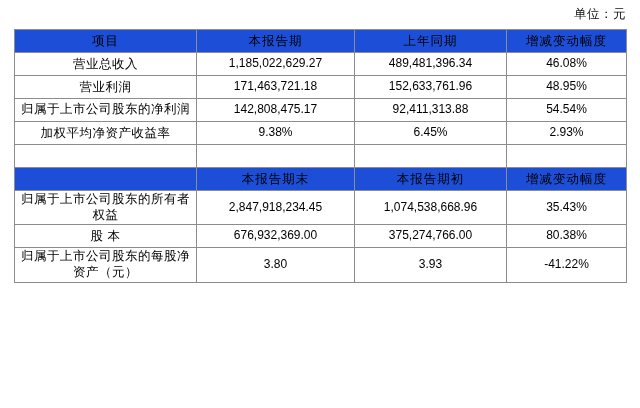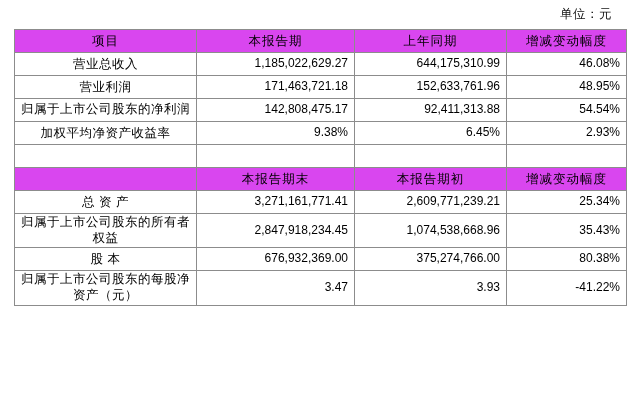--- a/index.html
+++ b/index.html
@@ -11,21 +11,21 @@
     width: 640px;
     height: 408px;
     font-family: "Liberation Sans", sans-serif;
     color: #000000;
     overflow: hidden;
   }
   .page {
     width: 640px;
     height: 408px;
     box-sizing: border-box;
-    padding: 6px 20px 0 14px;
+    padding: 6px 6px 0 14px;
     position: relative;
   }
   .unit-line {
     text-align: right;
     font-size: 12.5px;
     letter-spacing: 0.5px;
     padding-right: 8px;
     padding-bottom: 6px;
     color: #111;
   }
@@ -42,35 +42,35 @@
     vertical-align: middle;
     line-height: 1.15;
     box-sizing: border-box;
   }
   .col-item { width: 182px; }
   .col-a { width: 158px; }
   .col-b { width: 152px; }
   .col-c { width: 120px; }
 
   .hdr {
-    background: #d946ef;
+    background: #1d4ed8;
     text-align: center;
     font-size: 12.5px;
     letter-spacing: 1px;
   }
   .lbl {
     text-align: center;
     letter-spacing: 0.5px;
     font-size: 12.5px;
   }
   .lbl.two {
     line-height: 1.25;
   }
   .num {
-    text-align: right;
+    text-align: center;
     font-size: 12px;
     padding-right: 8px;
     font-variant-numeric: tabular-nums;
   }
   .tall {
     height: 36px;
   }
   .spacer-row td {
     border-left: 1px solid #8c8c8c;
     border-right: 1px solid #8c8c8c;
@@ -98,21 +98,21 @@
       <tr>
         <td class="hdr">项目</td>
         <td class="hdr">本报告期</td>
         <td class="hdr">上年同期</td>
         <td class="hdr">增减变动幅度</td>
       </tr>
 
       <tr>
         <td class="lbl">营业总收入</td>
         <td class="num">1,185,022,629.27</td>
-        <td class="num">644,175,310.99</td>
+        <td class="num">489,481,396.34</td>
         <td class="num">46.08%</td>
       </tr>
       <tr>
         <td class="lbl">营业利润</td>
         <td class="num">171,463,721.18</td>
         <td class="num">152,633,761.96</td>
         <td class="num">48.95%</td>
       </tr>
       <tr>
         <td class="lbl two tall">归属于上市公司股东的净利润</td>
@@ -135,39 +135,33 @@
       </tr>
 
       <tr>
         <td class="hdr"></td>
         <td class="hdr">本报告期末</td>
         <td class="hdr">本报告期初</td>
         <td class="hdr">增减变动幅度</td>
       </tr>
 
       <tr>
-        <td class="lbl">总 资 产</td>
-        <td class="num">3,271,161,771.41</td>
-        <td class="num">2,609,771,239.21</td>
-        <td class="num">25.34%</td>
-      </tr>
-      <tr>
         <td class="lbl two tall">归属于上市公司股东的所有者权益</td>
         <td class="num tall">2,847,918,234.45</td>
         <td class="num tall">1,074,538,668.96</td>
         <td class="num tall">35.43%</td>
       </tr>
       <tr>
         <td class="lbl">股 本</td>
         <td class="num">676,932,369.00</td>
         <td class="num">375,274,766.00</td>
         <td class="num">80.38%</td>
       </tr>
       <tr>
         <td class="lbl two tall">归属于上市公司股东的每股净资产（元）</td>
-        <td class="num tall">3.47</td>
+        <td class="num tall">3.80</td>
         <td class="num tall">3.93</td>
         <td class="num tall">-41.22%</td>
       </tr>
     </tbody>
   </table>
 
 </div>
 
 </body></html>

